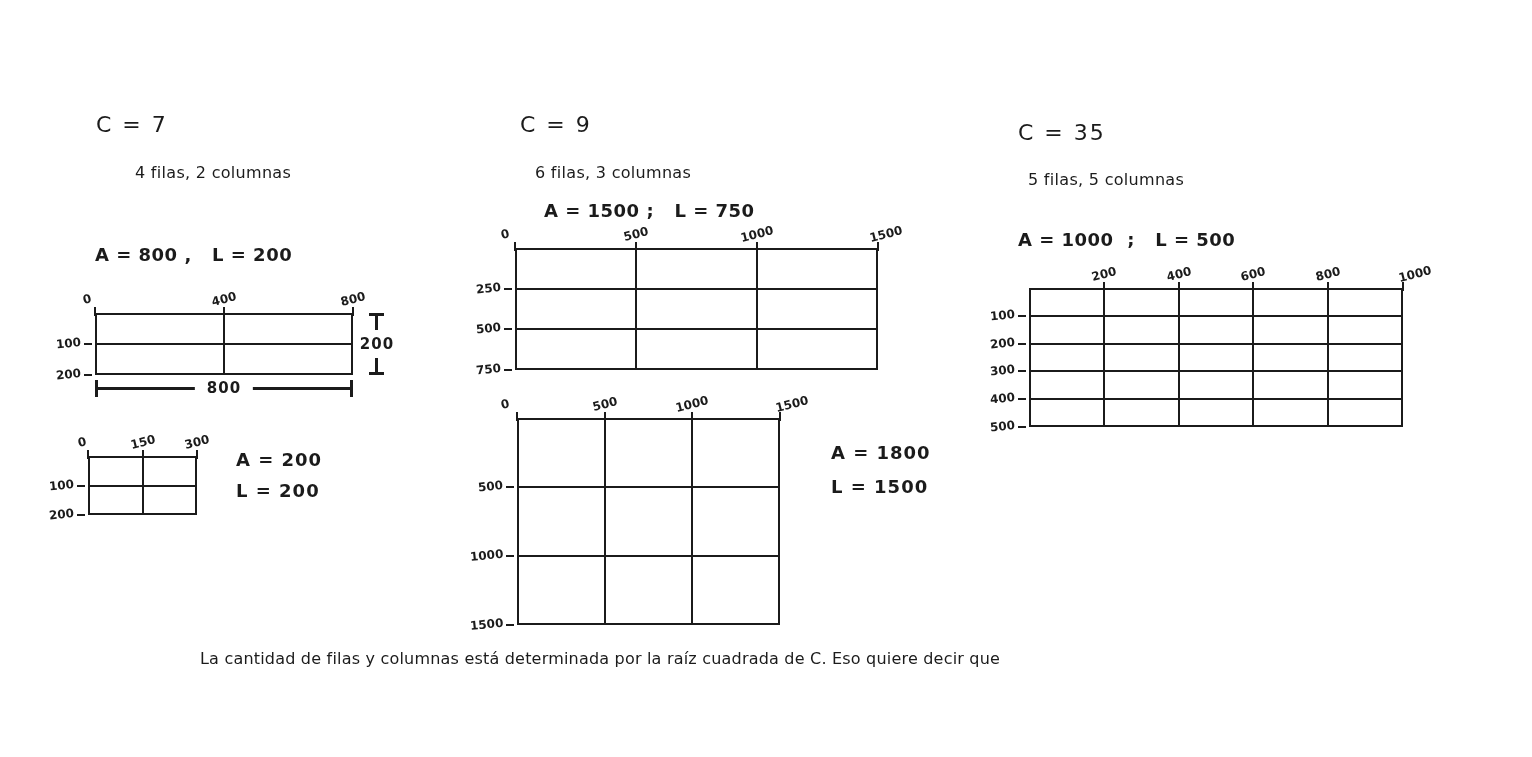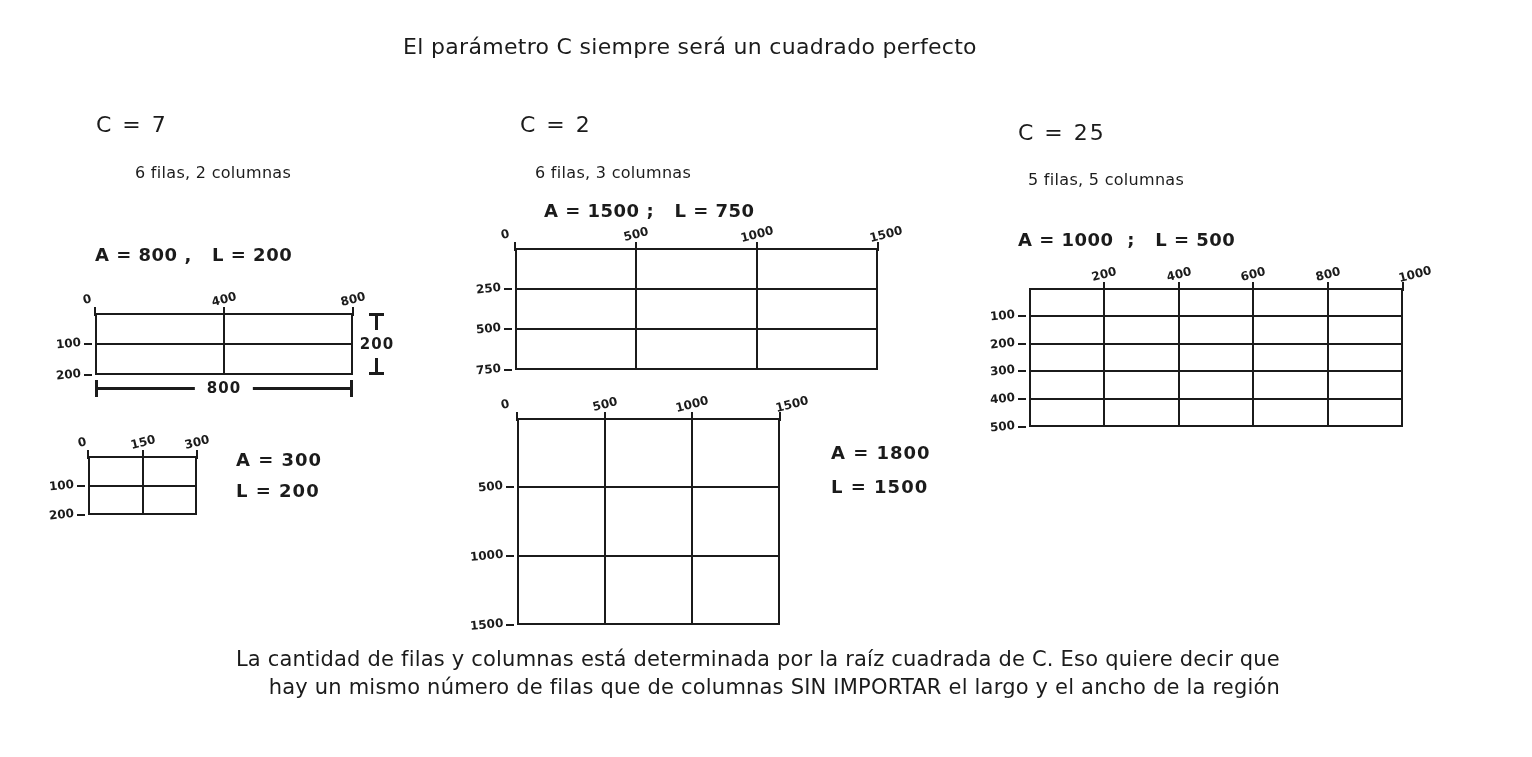--- a/index.html
+++ b/index.html
@@ -15,21 +15,21 @@
   #canvas { position: absolute; inset: 0; }
 
   .title {
     position: absolute; left: 380px; top: 34px; width: 620px;
     text-align: center; font-size: 22px; letter-spacing: .3px;
   }
   .sec-heading { position: absolute; font-size: 22px; letter-spacing: 2px; }
   .sec-sub     { position: absolute; font-size: 16px; letter-spacing: .3px; }
   .sec-params  { position: absolute; font-size: 18px; font-weight: bold; white-space: pre; letter-spacing: .5px; }
   .side-label  { position: absolute; font-size: 18px; font-weight: bold; letter-spacing: 1px; }
-  .footer      { position: absolute; font-size: 21px; line-height: 28px; letter-spacing: .2px; text-align: right; }
+  .footer      { position: absolute; font-size: 16px; line-height: 28px; letter-spacing: .2px; }
 
   .grid-wrap  { position: absolute; }
   .grid-frame { position: absolute; inset: 0; border: 2px solid #1b1b1b; }
   .grid-vline { position: absolute; top: 0; bottom: 0; width: 2px; margin-left: -1px; background: #1b1b1b; }
   .grid-hline { position: absolute; left: 0; right: 0; height: 2px; margin-top: -1px; background: #1b1b1b; }
 
   .tick-top { position: absolute; top: -6px; width: 2px; height: 9px; margin-left: -1px; background: #1b1b1b; }
   .tick-top-label {
     position: absolute; bottom: 100%; margin-bottom: 7px;
     transform: translateX(-50%) rotate(-14deg);
@@ -60,41 +60,39 @@
   .dim-label-v {
     position: absolute; top: 50%; left: 1px; transform: translate(-50%,-50%);
     background: #fff; padding: 5px 2px; font-size: 15px; font-weight: bold; letter-spacing: 1px;
   }
 </style>
 </head>
 <body>
 
 <div id="canvas">
 
-  <div class="title">El parámetro C siempre será un cuadrado perfecto</div>
 
   <div class="sec-heading" style="left:96px; top:112px">C = 7</div>
-  <div class="sec-sub" style="left:135px; top:163px">6 filas, 2 columnas</div>
+  <div class="sec-sub" style="left:135px; top:163px">4 filas, 2 columnas</div>
   <div class="sec-params" style="left:95px; top:244px">A = 800 ,   L = 200</div>
-  <div class="side-label" style="left:236px; top:449px">A = 300</div>
+  <div class="side-label" style="left:236px; top:449px">A = 200</div>
   <div class="side-label" style="left:236px; top:480px">L = 200</div>
 
-  <div class="sec-heading" style="left:520px; top:112px">C = 2</div>
+  <div class="sec-heading" style="left:520px; top:112px">C = 9</div>
   <div class="sec-sub" style="left:535px; top:163px">6 filas, 3 columnas</div>
   <div class="sec-params" style="left:544px; top:200px">A = 1500 ;   L = 750</div>
   <div class="side-label" style="left:831px; top:442px">A = 1800</div>
   <div class="side-label" style="left:831px; top:476px">L = 1500</div>
 
-  <div class="sec-heading" style="left:1018px; top:120px">C = 25</div>
+  <div class="sec-heading" style="left:1018px; top:120px">C = 35</div>
   <div class="sec-sub" style="left:1028px; top:170px">5 filas, 5 columnas</div>
   <div class="sec-params" style="left:1018px; top:229px">A = 1000  ;   L = 500</div>
 
   <div class="footer" style="left:200px; top:645px; width:1080px">
     <div>La cantidad de filas y columnas está determinada por la raíz cuadrada de C. Eso quiere decir que</div>
-    <div>hay un mismo número de filas que de columnas SIN IMPORTAR el largo y el ancho de la región</div>
   </div>
 
 <div class="grid-wrap" style="left: 95px; top: 313px; width: 258px; height: 62px;">
       <div class="grid-frame"></div>
       <div class="grid-vline" style="left: 50%;"></div>
       <div class="grid-hline" style="top: 50%;"></div>
       <div class="tick-top" style="left: 0%;"></div>
       <div class="tick-top-label" style="left: 0%; margin-left: -8px;">0</div>
       <div class="tick-top" style="left: 50%;"></div>
       <div class="tick-top-label" style="left: 50%;">400</div>

